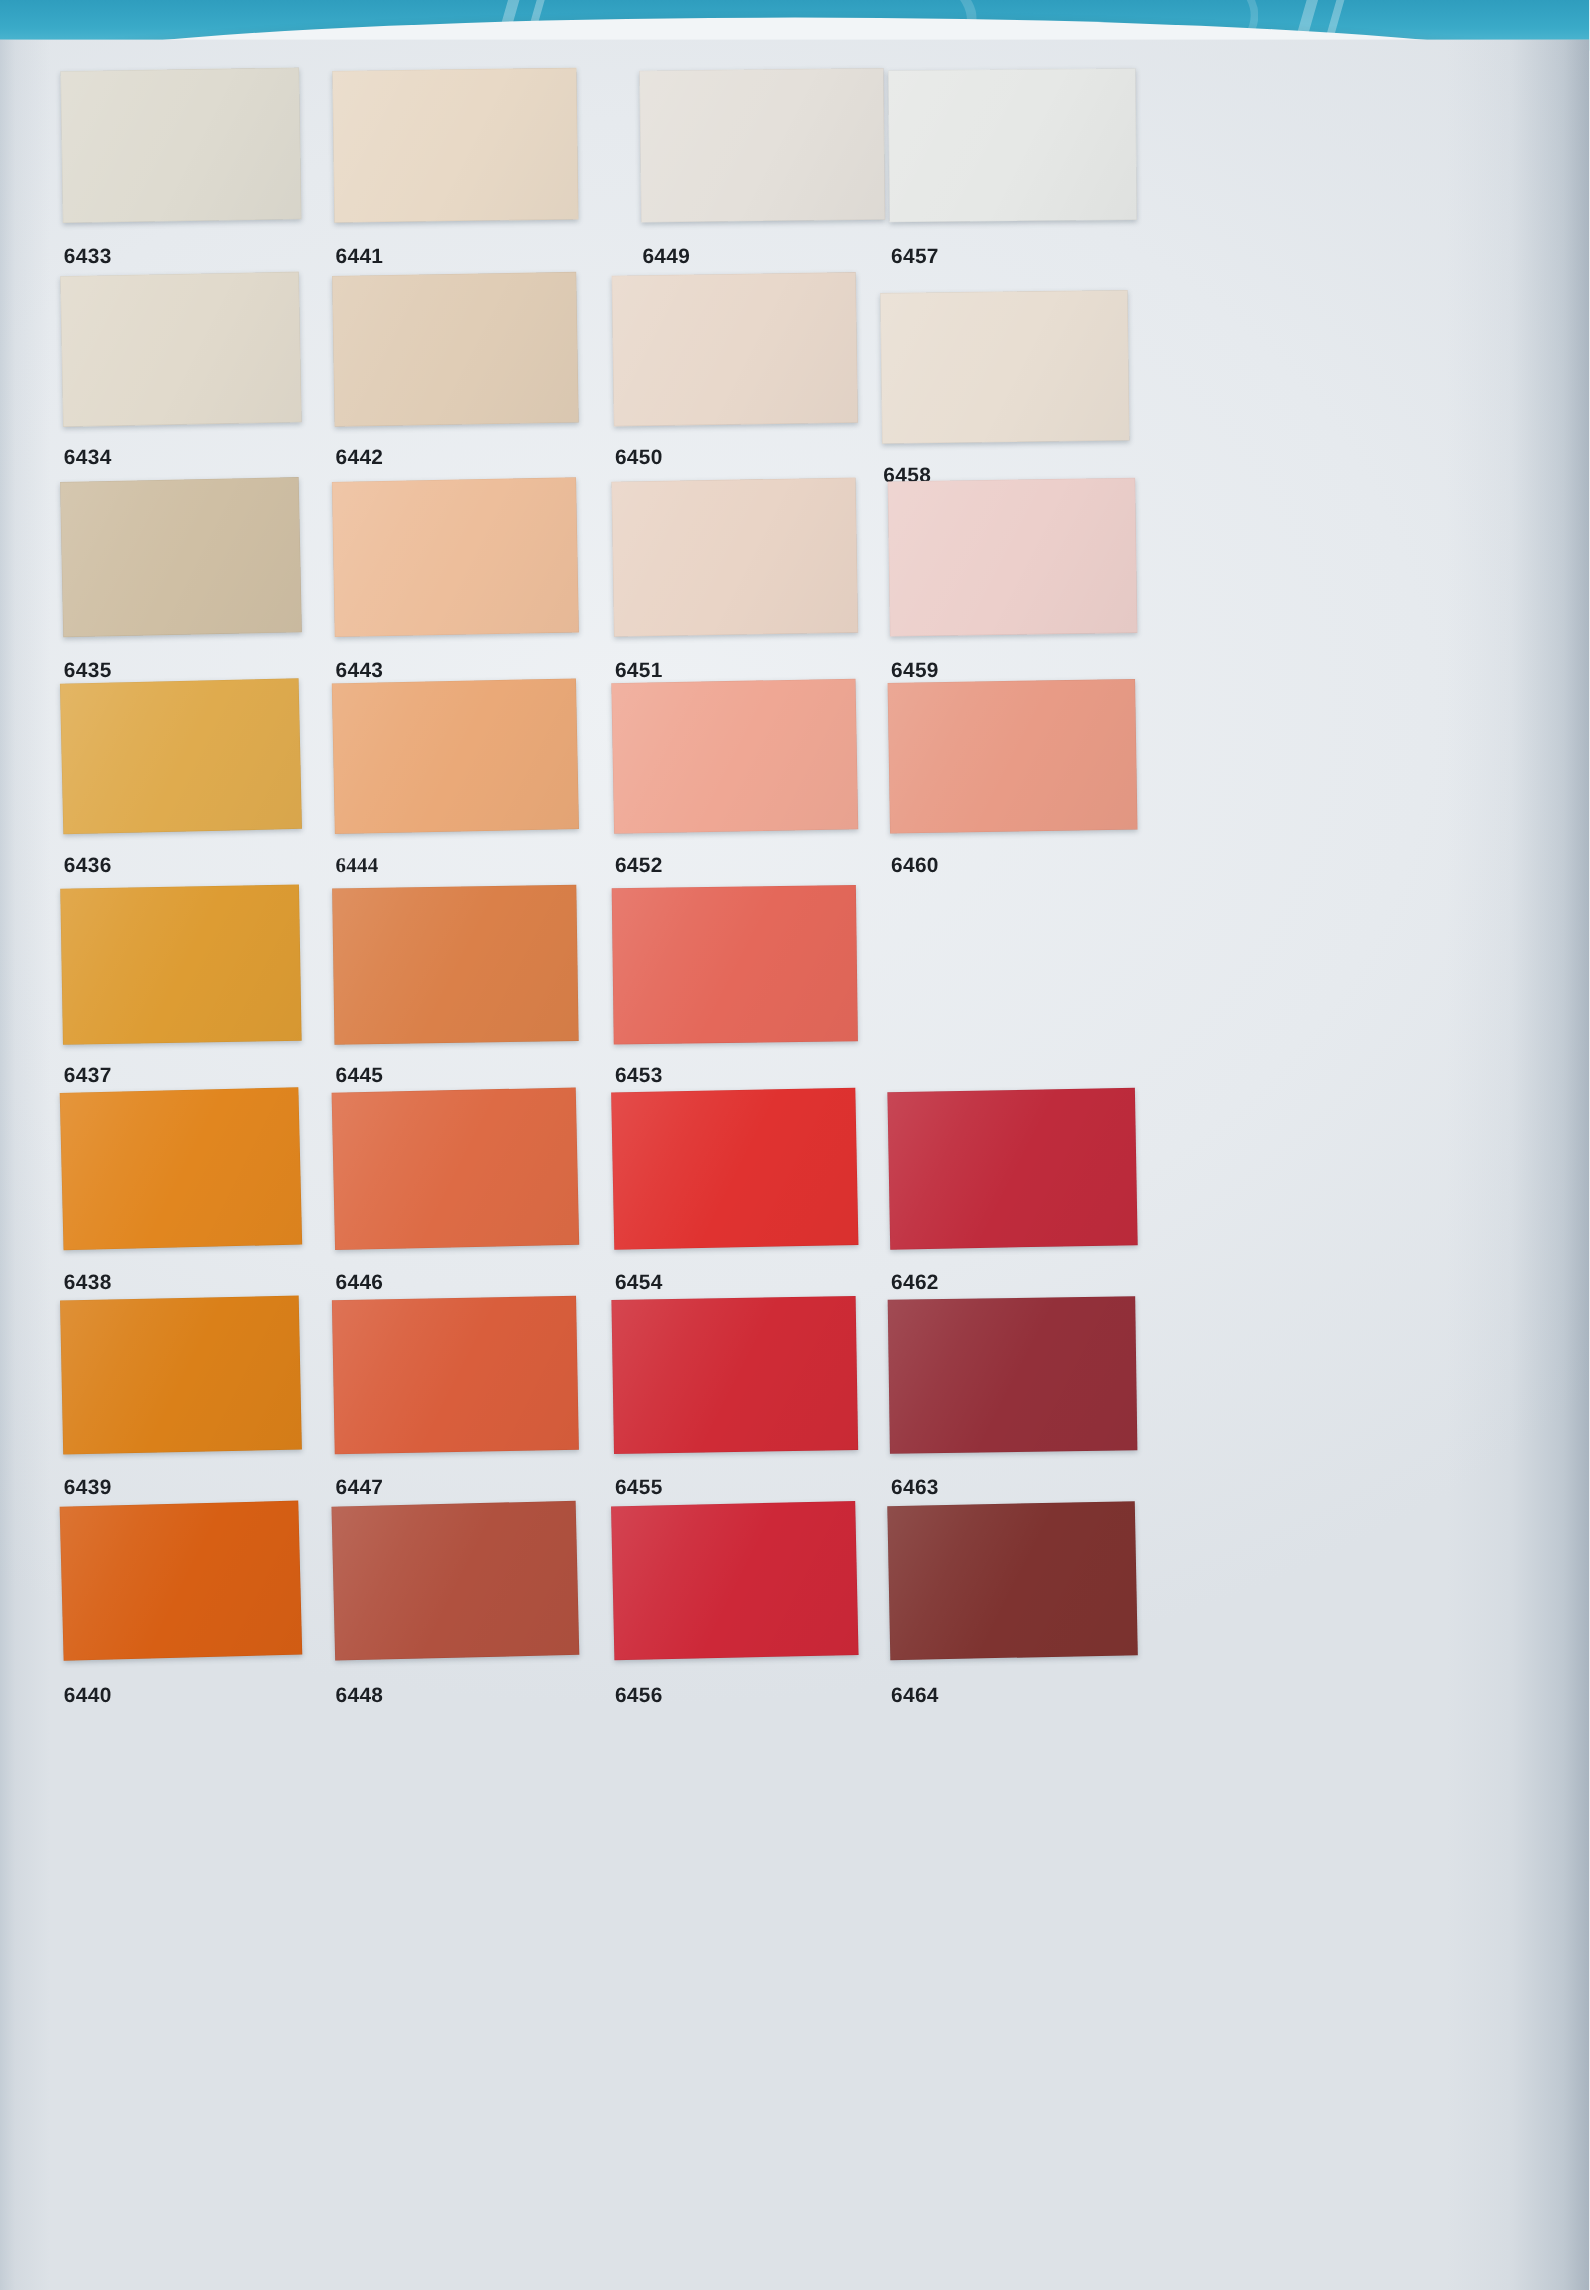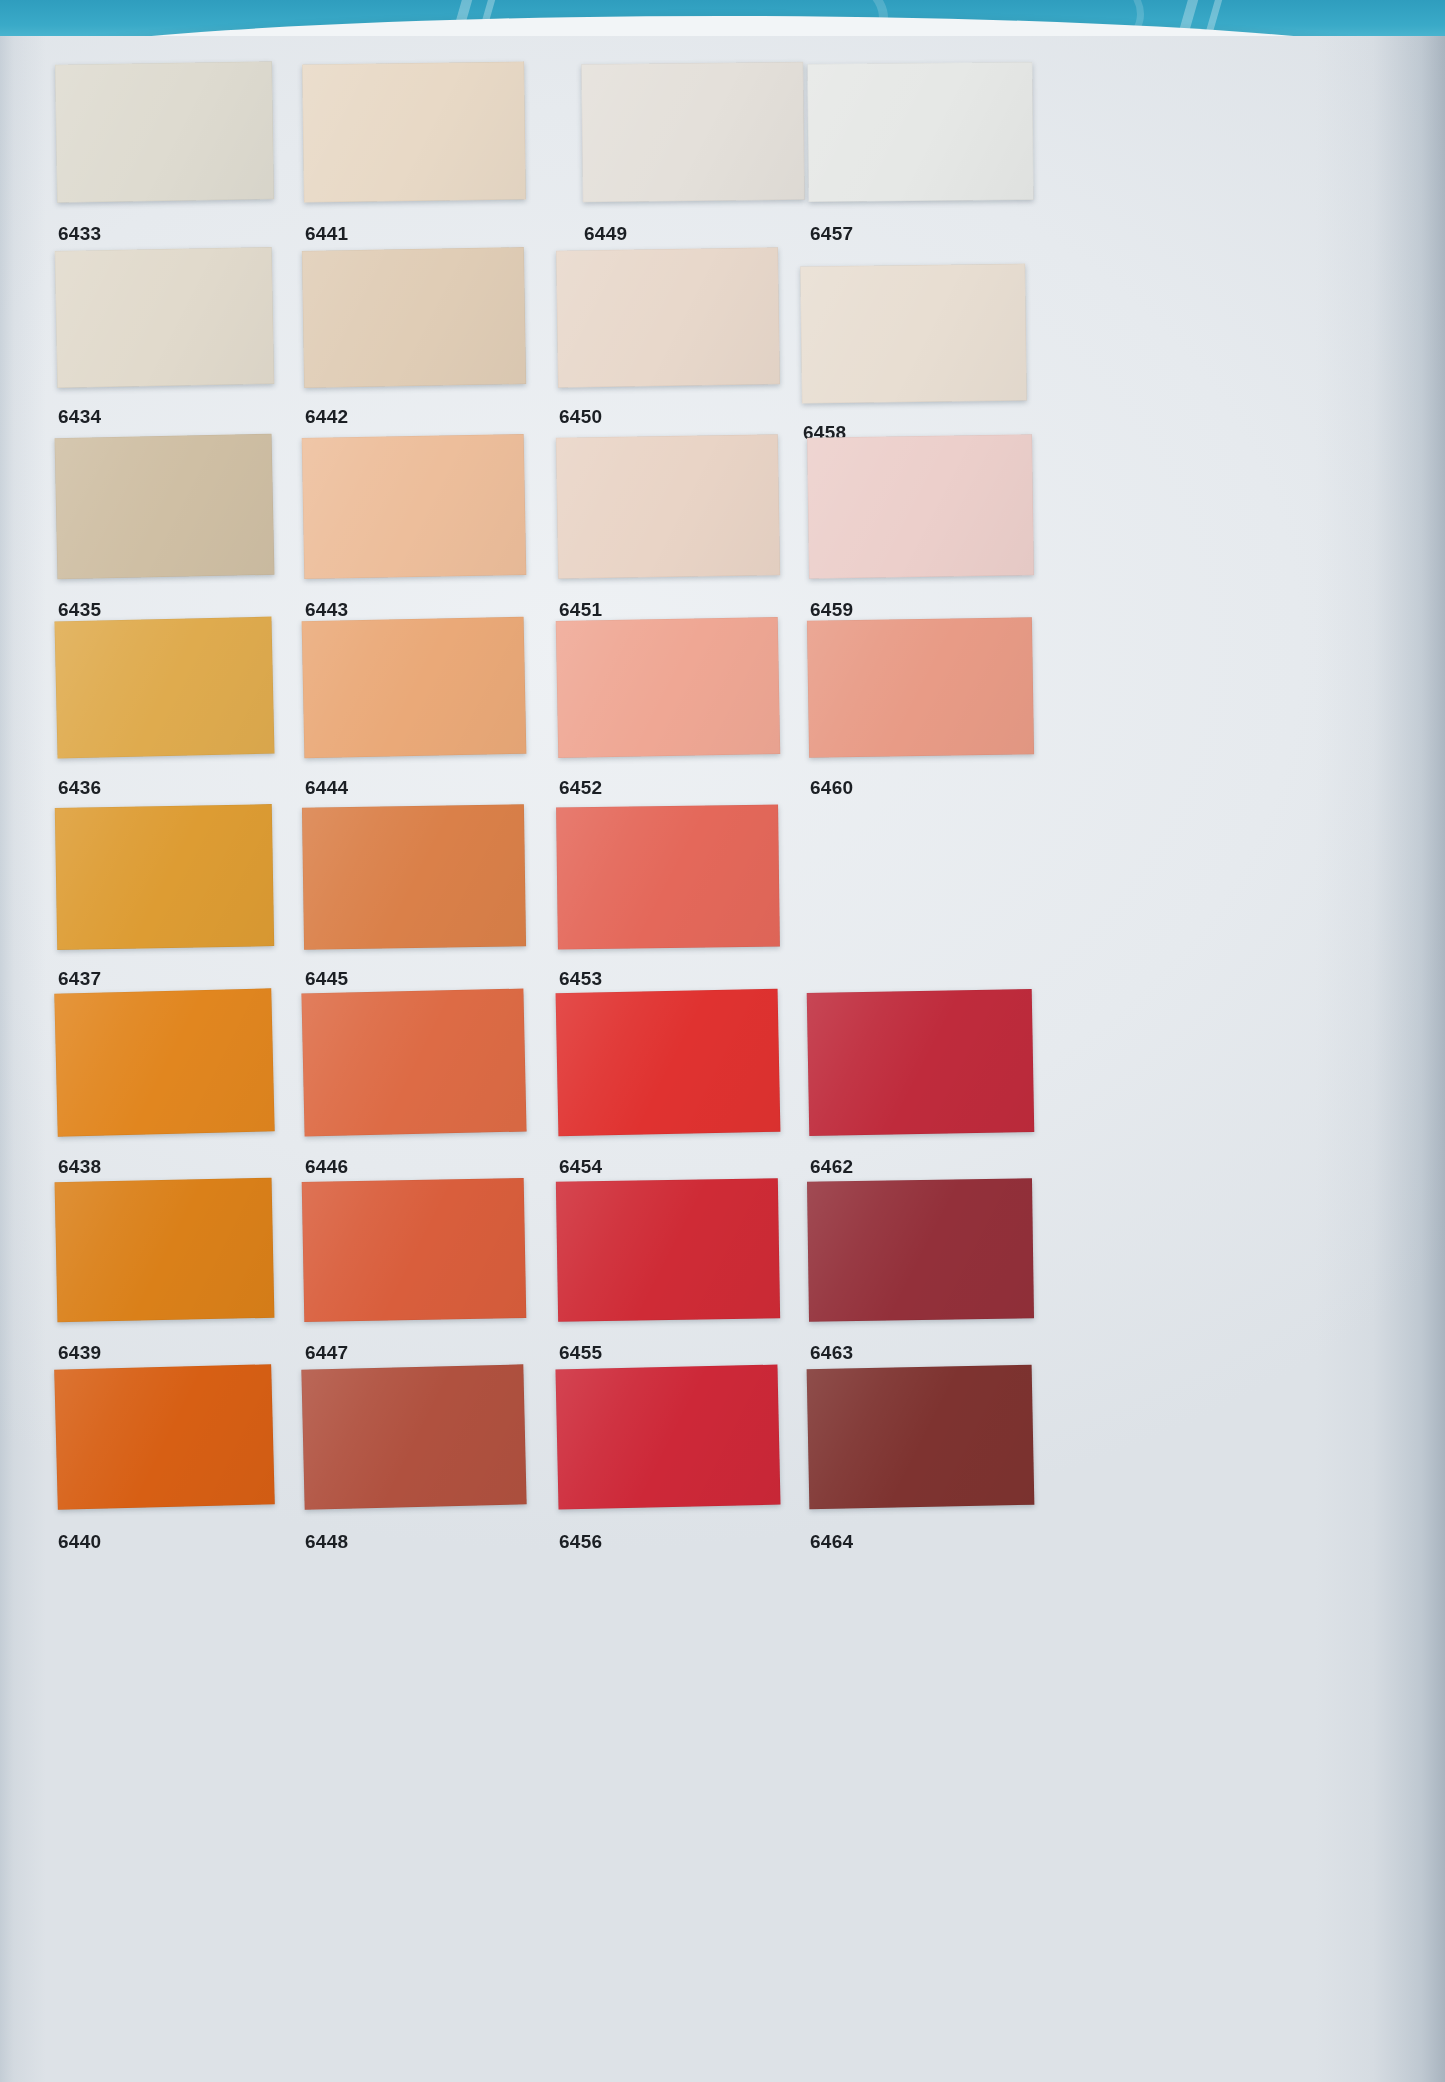--- a/index.html
+++ b/index.html
@@ -203,21 +203,21 @@
             <div class="chip" style="background: rgb(224, 205, 182);"></div>
           </div>
           <div class="chip-label" style="top: 157px;">6442</div>
         </div>
         <div class="cell" style="left: 303px; top: 400px; width: 222px; height: 187px;">
           <div style="position: absolute; left: 0px; top: 0px; width: 222px; height: 141px; transform: rotate(-1.08deg);">
             <div class="chip" style="background: rgb(237, 190, 155);"></div>
           </div>
           <div class="chip-label" style="top: 163px;">6443</div>
         </div>
-        <div class="cell" style="left: 303px; top: 583px; width: 188px; height: 183px;">
+        <div class="cell" style="left: 303px; top: 583px; width: 188px; height: 183px; font-family: Liberation Serif, serif;">
           <div style="position: absolute; left: 0px; top: 0px; width: 222px; height: 137px; transform: rotate(-1.18deg);">
             <div class="chip" style="background: rgb(234, 169, 120);"></div>
           </div>
           <div class="chip-label" style="top: 158px;">6444</div>
         </div>
         <div class="cell" style="left: 303px; top: 770px; width: 222px; height: 188px;">
           <div style="position: absolute; left: 0px; top: 0px; width: 222px; height: 142px; transform: rotate(-0.88deg);">
             <div class="chip" style="background: rgb(218, 128, 73);"></div>
           </div>
           <div class="chip-label" style="top: 162px;">6445</div>

